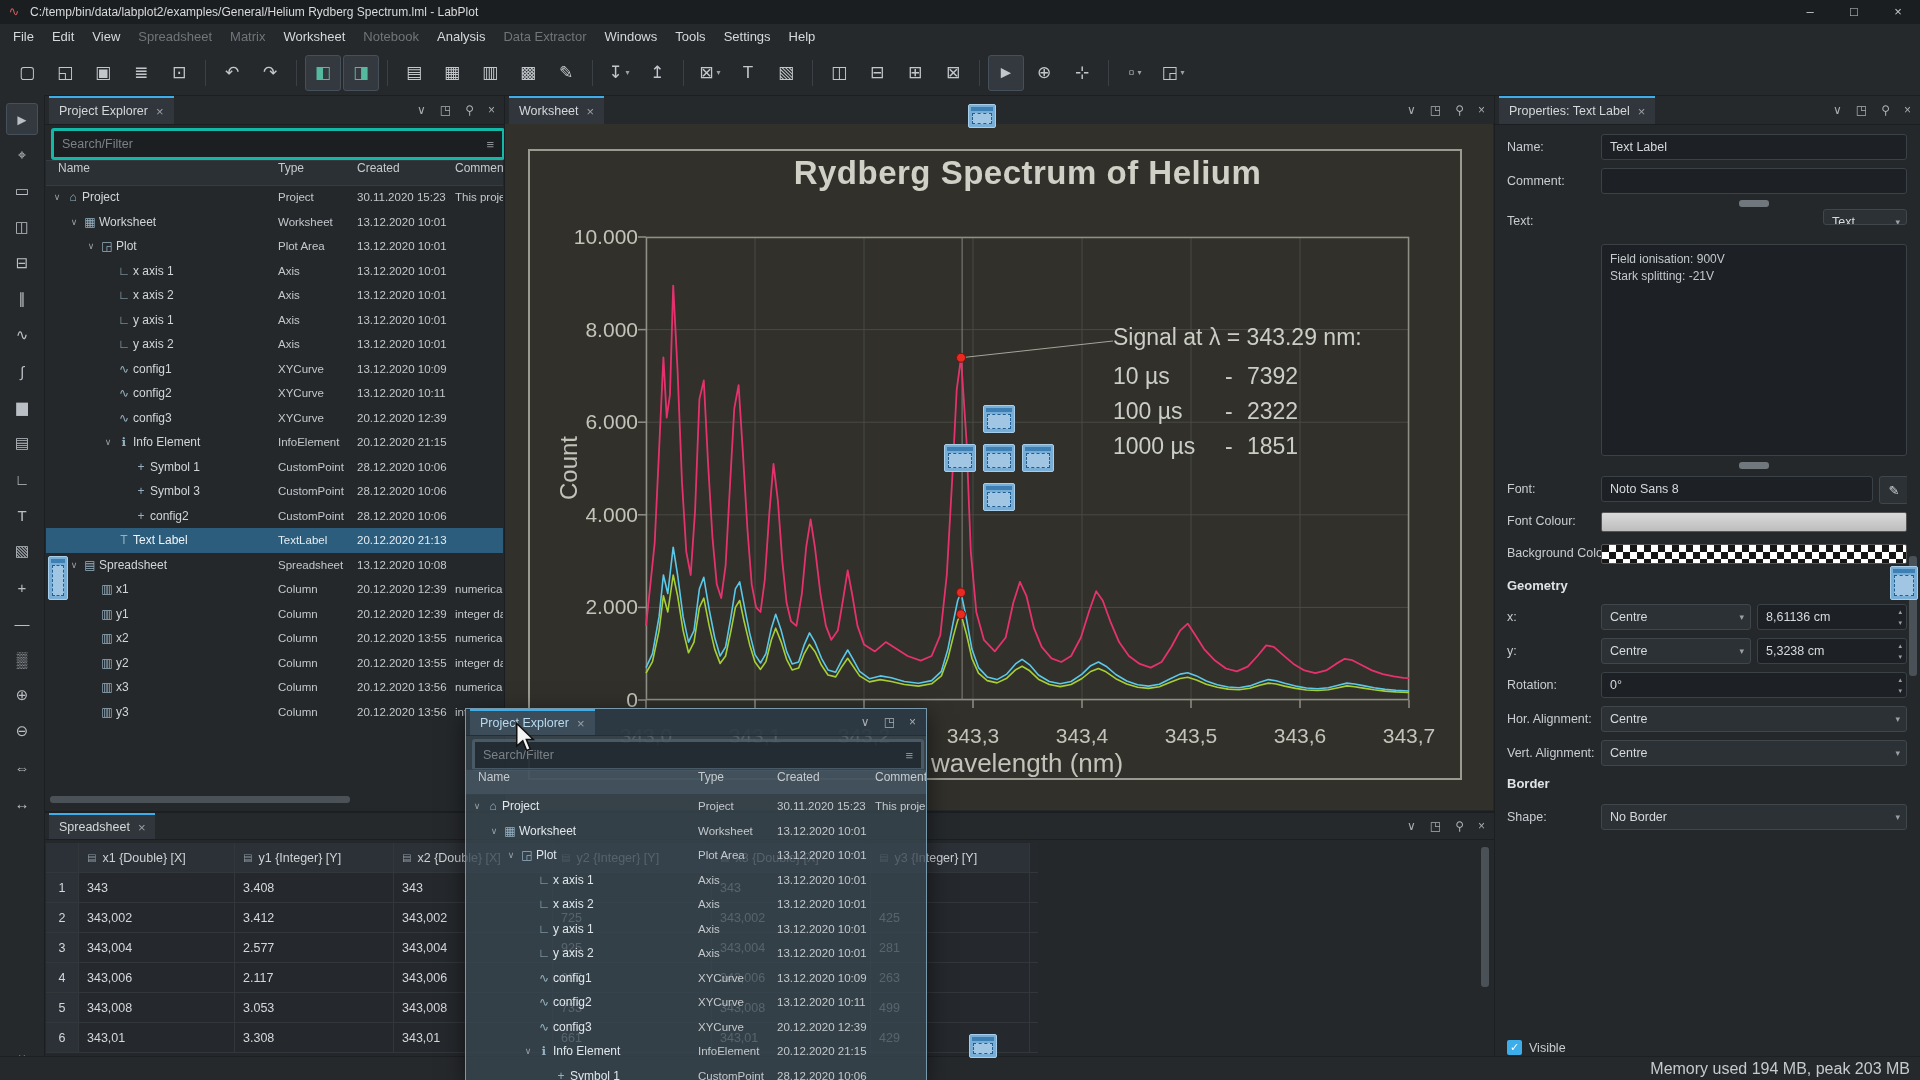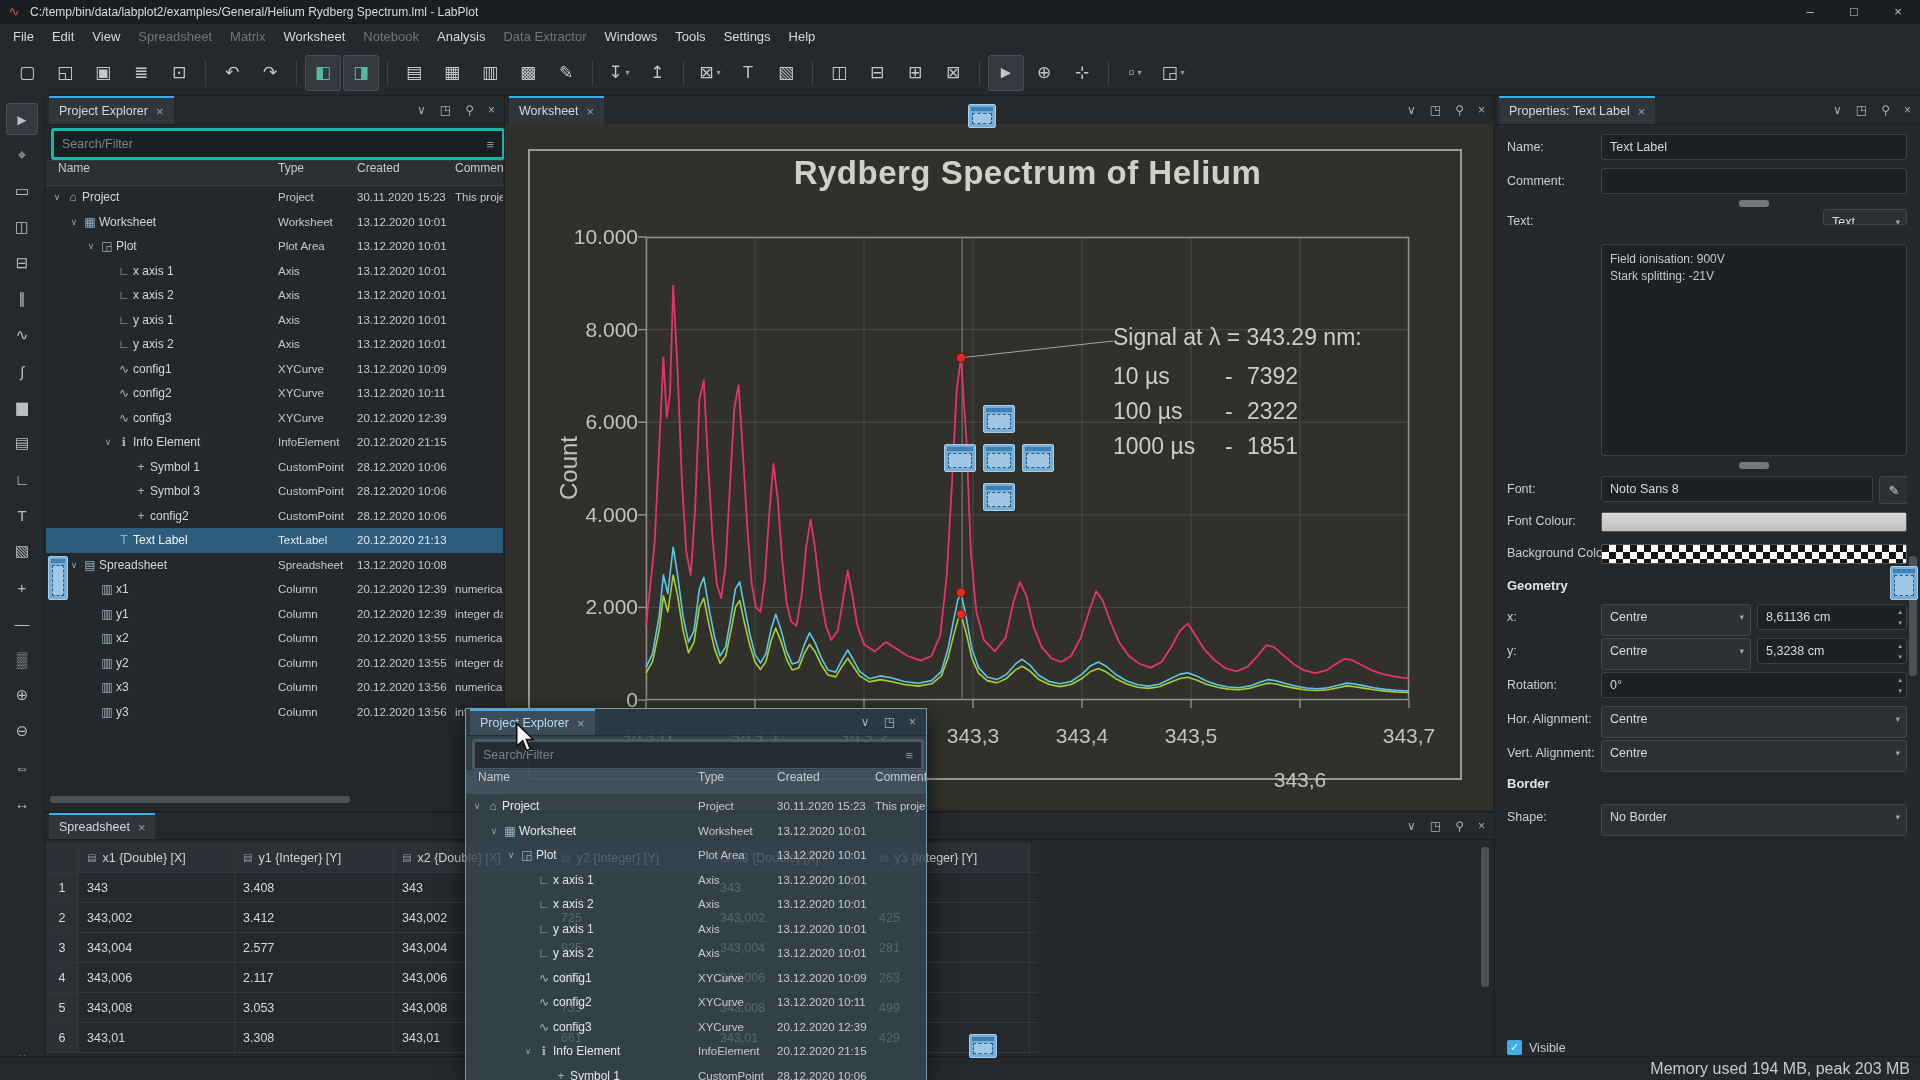--- a/index.html
+++ b/index.html
@@ -72,21 +72,21 @@
   #sheet-grid{position:absolute;left:1px;top:30px;display:grid;grid-template-columns:33px 156px 159px 159px 159px 159px 159px 1fr;}
   .scell{height:30px;line-height:30px;padding-left:8px;box-sizing:border-box;font-size:12.5px;color:#d4d8db;background:#25282c;border-right:1px solid #32373c;border-bottom:1px solid #32373c;overflow:hidden;white-space:nowrap;}
   .scell.hdr{background:#2c3137;display:flex;align-items:center;gap:6px;font-size:12.5px;color:#ced2d5;}
   .scell.rownum{background:#2c3137;text-align:center;padding-left:0;}
   .scell.filler{background:#25282c;border-right:none;}
   .hicon{color:#8f9aa2;font-size:10px;}
   
   .plabel{position:absolute;left:12px;font-size:12.5px;color:#c8cdd1;line-height:26px;}
   .pheader{position:absolute;left:12px;font-size:13px;font-weight:bold;color:#dfe3e6;}
   .pfield{position:absolute;height:26px;background:#1d2125;border:1px solid #3a4147;border-radius:3px;font-size:12.5px;color:#d6dadd;line-height:24px;padding:0 8px;box-sizing:border-box;overflow:hidden;}
-  .pcombo{position:absolute;height:32px;background:#2c3136;border:1px solid #3f464c;border-radius:3px;font-size:12.5px;color:#d6dadd;line-height:24px;padding:0 20px 0 8px;box-sizing:border-box;overflow:hidden;}
+  .pcombo{position:absolute;height:26px;background:#2c3136;border:1px solid #3f464c;border-radius:3px;font-size:12.5px;color:#d6dadd;line-height:24px;padding:0 20px 0 8px;box-sizing:border-box;overflow:hidden;}
   .pcombo .arrow{position:absolute;right:6px;top:0;font-size:9px;color:#9aa0a5;line-height:24px;}
   .pspin{position:absolute;height:26px;background:#1d2125;border:1px solid #3a4147;border-radius:3px;font-size:12.5px;color:#d6dadd;line-height:24px;padding:0 18px 0 8px;box-sizing:border-box;overflow:hidden;}
   .pspin .arrows{position:absolute;right:4px;top:1px;display:flex;flex-direction:column;font-size:7px;color:#9aa0a5;line-height:11px;}
   .fmtbtn{width:30px;height:28px;border:1px solid #3f464c;background:#2c3136;border-radius:3px;display:flex;align-items:center;justify-content:center;color:#d0d4d7;font-size:13px;margin-right:4px;}
   .grip{position:absolute;width:30px;height:7px;background:#70777d;border-radius:3px;left:244px;}
   .swatch{position:absolute;left:106px;width:306px;height:20px;border:1px solid #555;border-radius:2px;box-sizing:border-box;}
   #checkbox-visible{position:absolute;left:12px;width:15px;height:15px;background:#3daee9;border-radius:2px;color:#fff;font-size:11px;line-height:15px;text-align:center;}
   
   #statusbar{position:absolute;left:0;top:1056px;width:1920px;height:24px;background:#26292c;border-top:1px solid #1d2023;display:flex;align-items:center;}
   #status-memory{margin-left:auto;padding-right:10px;font-size:16px;color:#c6cacd;}
@@ -616,20 +616,21 @@
         <line x1="-8" y1="0" x2="0" y2="0" stroke="#8f8f85" stroke-width="1.5"></line>
         <line x1="316.1000000000274" y1="0" x2="316.1000000000274" y2="463" stroke="#85857b" stroke-width="1"></line>
         <polyline points="0.0,436.1 6.5,424.6 13.1,393.6 17.4,358.8 21.8,375.0 27.2,338.0 31.6,358.8 37.1,393.6 42.5,415.8 48.0,405.1 53.4,370.4 57.8,361.1 63.2,388.9 68.7,412.1 74.1,426.4 79.6,419.0 85.0,393.6 89.4,370.4 93.7,363.5 98.1,384.3 103.6,407.4 109.0,425.0 114.5,432.4 119.9,424.6 125.4,402.8 129.7,391.2 135.2,405.1 140.6,422.3 146.1,432.9 152.6,431.1 158.0,417.2 163.5,407.4 168.9,414.4 175.5,428.3 182.0,438.0 189.7,439.9 196.2,429.2 201.7,421.3 207.1,429.2 213.6,438.9 223.4,444.9 234.3,442.6 245.3,444.5 258.3,447.5 272.5,449.1 285.6,446.8 295.4,438.9 301.9,421.3 307.4,399.1 311.7,383.4 315.0,377.3 320.5,397.3 325.9,421.3 332.5,436.1 341.2,443.6 351.0,445.9 360.8,441.2 369.5,432.9 376.1,429.2 383.7,433.8 392.4,442.2 403.3,447.5 414.2,449.6 425.1,447.5 436.0,441.5 444.7,434.5 452.4,431.5 460.0,434.8 469.8,441.7 480.7,447.0 491.6,450.3 502.5,451.4 513.4,449.8 524.3,445.2 534.1,441.5 541.7,440.3 550.5,442.9 560.3,447.3 571.2,450.3 582.1,452.1 593.0,452.8 603.9,451.2 613.7,448.2 622.4,446.1 630.0,447.0 638.7,449.1 649.6,451.4 660.5,453.0 671.4,453.5 682.3,452.8 692.2,450.7 700.9,448.9 708.5,449.7 717.2,451.1 728.1,452.8 739.0,454.1 749.9,454.9 763.0,455.5" fill="none" stroke="#a6cf35" stroke-width="1.6" stroke-linejoin="round"></polyline>
         <polyline points="0.0,430.6 6.5,416.7 13.1,379.7 17.4,338.0 21.8,356.5 27.2,310.2 31.6,338.0 37.1,379.7 42.5,405.1 48.0,393.6 53.4,351.9 57.8,340.3 63.2,372.7 68.7,400.5 74.1,419.0 79.6,409.8 85.0,379.7 89.4,351.9 93.7,344.9 98.1,368.1 103.6,395.9 109.0,417.6 114.5,426.0 119.9,416.7 125.4,391.2 129.7,377.3 135.2,393.6 140.6,414.4 146.1,426.9 152.6,425.0 158.0,408.4 163.5,395.9 168.9,405.1 175.5,421.3 182.0,432.9 189.7,435.2 196.2,422.3 201.7,413.0 207.1,422.3 213.6,434.3 223.4,441.7 234.3,438.9 245.3,440.8 258.3,444.5 272.5,446.3 285.6,443.6 295.4,434.3 301.9,412.1 307.4,384.3 311.7,363.5 315.0,355.5 320.5,382.0 325.9,412.1 332.5,430.6 341.2,439.9 351.0,442.6 360.8,437.1 369.5,426.9 376.1,422.3 383.7,427.8 392.4,438.0 403.3,444.5 414.2,446.8 425.1,444.5 436.0,437.1 444.7,428.7 452.4,425.0 460.0,429.2 469.8,437.5 480.7,444.0 491.6,447.7 502.5,449.1 513.4,447.3 524.3,441.7 534.1,437.1 541.7,435.7 550.5,438.9 560.3,444.0 571.2,447.7 582.1,450.0 593.0,450.7 603.9,448.9 613.7,445.2 622.4,442.6 630.0,443.8 638.7,446.3 649.6,449.1 660.5,451.0 671.4,451.7 682.3,450.7 692.2,448.2 700.9,446.1 708.5,447.0 717.2,448.6 728.1,450.7 739.0,452.4 749.9,453.3 763.0,454.0" fill="none" stroke="#5bc8e8" stroke-width="1.6" stroke-linejoin="round"></polyline>
         <polyline points="0.0,388.9 4.4,347.3 8.7,305.6 13.1,213.0 17.4,120.4 20.7,180.6 24.0,157.4 27.2,48.6 31.6,134.3 36.0,245.4 40.3,314.8 44.7,338.0 49.1,273.2 53.4,162.1 57.8,143.5 62.1,226.9 66.5,301.0 70.8,347.3 75.2,361.1 79.6,328.7 83.9,250.0 88.3,171.3 92.6,148.2 97.0,217.6 101.4,291.7 105.7,347.3 110.1,370.4 114.5,375.0 118.8,342.6 123.2,277.8 127.5,226.9 131.9,263.9 136.3,324.1 140.6,365.8 145.0,384.3 150.4,388.9 155.9,356.5 160.2,310.2 164.6,282.4 168.9,310.2 174.4,356.5 179.9,388.9 185.3,402.8 191.8,393.6 197.3,361.1 201.7,333.4 206.0,356.5 211.5,388.9 218.0,407.4 228.9,414.4 239.8,405.1 250.7,412.1 261.6,419.0 274.7,423.6 285.6,419.0 294.3,398.2 300.8,338.0 306.3,240.8 310.7,152.8 315.0,120.8 320.5,203.7 324.8,314.8 330.3,375.0 337.9,402.8 348.8,414.4 359.7,400.5 367.3,365.8 373.9,344.9 380.4,358.8 388.0,391.2 395.7,409.8 405.5,421.3 415.3,425.0 425.1,419.0 434.9,400.5 443.6,372.7 450.2,354.2 456.7,363.5 464.3,384.3 473.1,405.1 482.9,419.0 493.8,426.9 504.7,430.6 515.6,425.0 525.4,409.8 534.1,393.6 541.7,386.6 549.4,398.2 558.1,412.1 569.0,423.6 579.9,431.5 590.8,434.3 601.7,429.7 611.5,419.0 620.2,408.4 627.8,409.8 636.6,417.6 647.5,426.9 658.4,433.4 669.3,436.1 680.2,433.4 690.0,426.9 698.7,421.8 706.3,423.2 715.0,427.8 725.9,433.4 736.8,437.1 747.7,439.4 757.6,440.8 763.0,441.2" fill="none" stroke="#e5326e" stroke-width="1.8" stroke-linejoin="round"></polyline>
         <line x1="315.00999999999124" y1="120.75040000000001" x2="467" y2="104" stroke="#a5a59b" stroke-width="1"></line>
         <circle cx="315.00999999999124" cy="120.75040000000001" r="4.5" fill="#e82a20" stroke="#7a1010" stroke-width="1"></circle>
         <circle cx="315.00999999999124" cy="355.4914" r="4.5" fill="#e82a20" stroke="#7a1010" stroke-width="1"></circle>
         <circle cx="315.00999999999124" cy="377.2987" r="4.5" fill="#e82a20" stroke="#7a1010" stroke-width="1"></circle>
       </svg>
+    <div id="plot-xlabel">wavelength (nm)</div>
     <div id="annotation">
       <div class="ann-title">Signal at λ = 343.29 nm:</div>
       <div id="ann-rows">
           <div class="ann-row">
             <span>10 µs</span>
             <span>-</span>
             <span>7392</span>
           </div>
           <div class="ann-row">
             <span>100 µs</span>
@@ -648,21 +649,21 @@
       <div class="ytick" style="top: 378.8px;">4.000</div>
       <div class="ytick" style="top: 286.2px;">6.000</div>
       <div class="ytick" style="top: 193.6px;">8.000</div>
       <div class="ytick" style="top: 101px;">10.000</div>
       <div class="xtick" style="left: 106px;">343,0</div>
       <div class="xtick" style="left: 215px;">343,1</div>
       <div class="xtick" style="left: 324px;">343,2</div>
       <div class="xtick" style="left: 433px;">343,3</div>
       <div class="xtick" style="left: 542px;">343,4</div>
       <div class="xtick" style="left: 651px;">343,5</div>
-      <div class="xtick" style="left: 760px; margin-top: 44px;">343,6</div>
+      <div class="xtick" style="left: 760px;">343,6</div>
       <div class="xtick" style="left: 869px;">343,7</div>
     </div>
 </div>
 
 <div class="dock" id="spreadsheet-dock" style="left:44px;top:812px;width:1450px;height:244px;">
   <div class="tabbar" style="height:26px;">
     <div class="tab" style="height:24px;">
       <span>Spreadsheet</span>
       <span class="close">×</span>
     </div>

